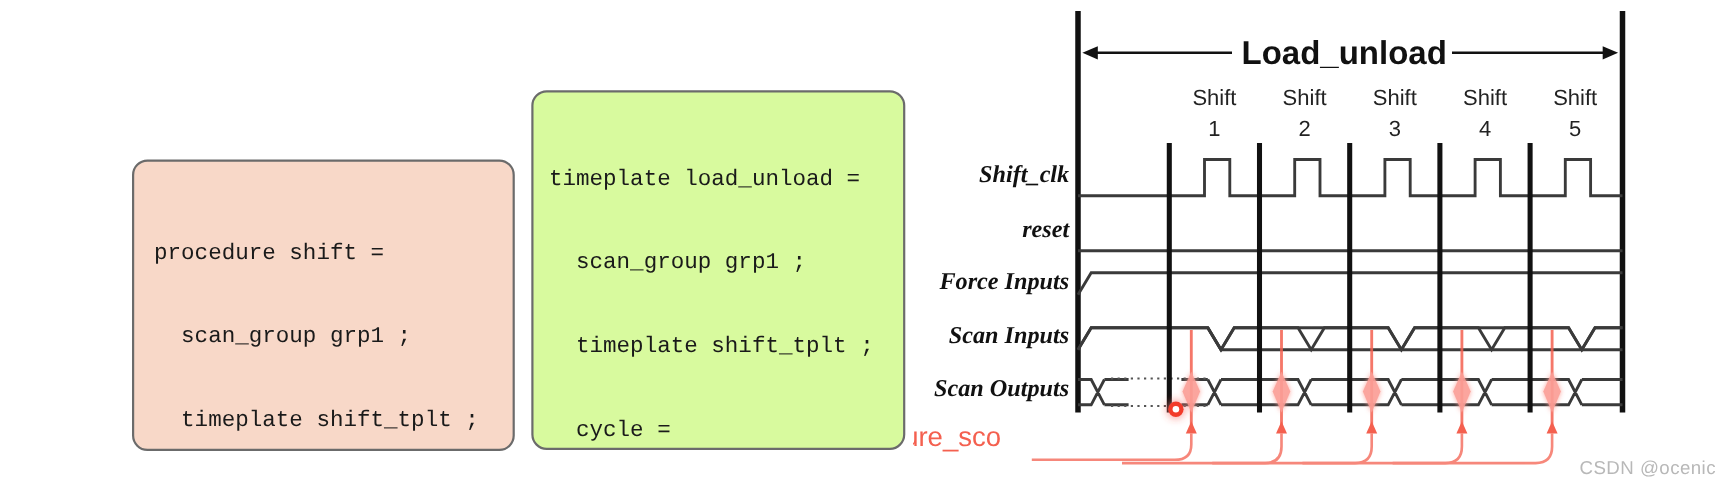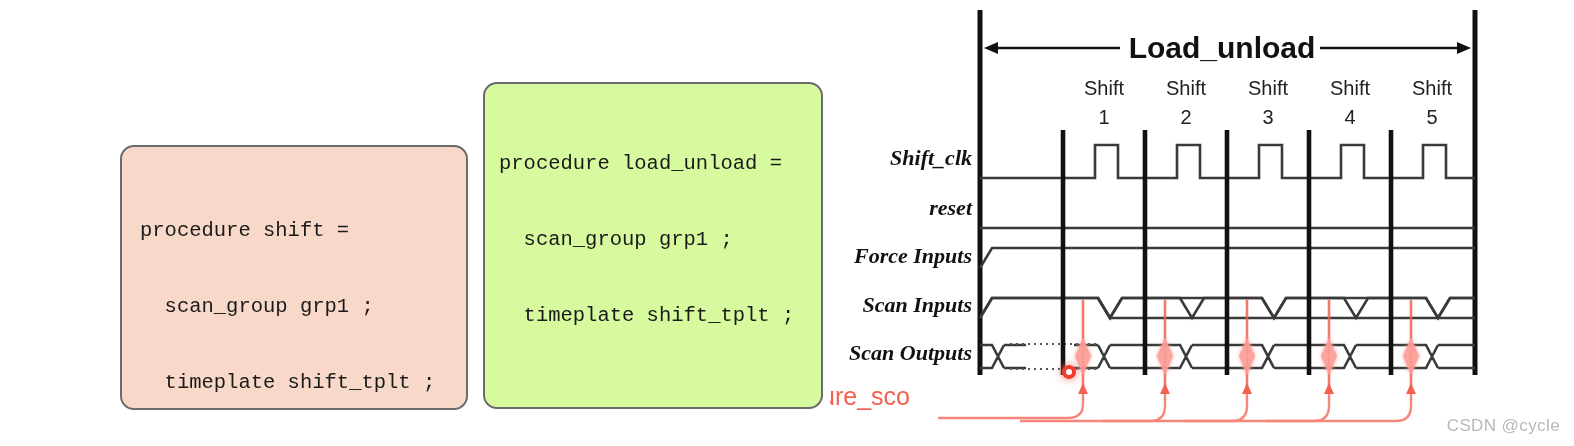--- a/index.html
+++ b/index.html
@@ -80,23 +80,24 @@
     <span class="code-line">  timeplate shift_tplt ;</span>
     
     
     
     
     
     
   </div>
 
   <div class="code-box" id="loadunload-box">
-    <span class="code-line">procedure load_unload =</span>
+    <span class="code-line">timeplate load_unload =</span>
     <span class="code-line">  scan_group grp1 ;</span>
     <span class="code-line">  timeplate shift_tplt ;</span>
+    <span class="code-line">  cycle =</span>
     
     
     
     
     
     
     
     
   </div>
 
@@ -234,15 +235,15 @@
 
       <g filter="url(#glow)">
         <circle cx="239" cy="372" r="7" fill="#f23b2a"></circle>
         <circle cx="239" cy="372" r="3" fill="#ffffff"></circle>
       </g>
 
       <text x="80" y="405" text-anchor="end" font-family="Liberation Sans, sans-serif" font-size="25" fill="#f4604f">measure_sco</text>
     </g>
   </svg>
 
-  <div id="watermark">CSDN @cycle</div>
+  <div id="watermark">CSDN @ocenic</div>
 
 </div>
 
 </body></html>

